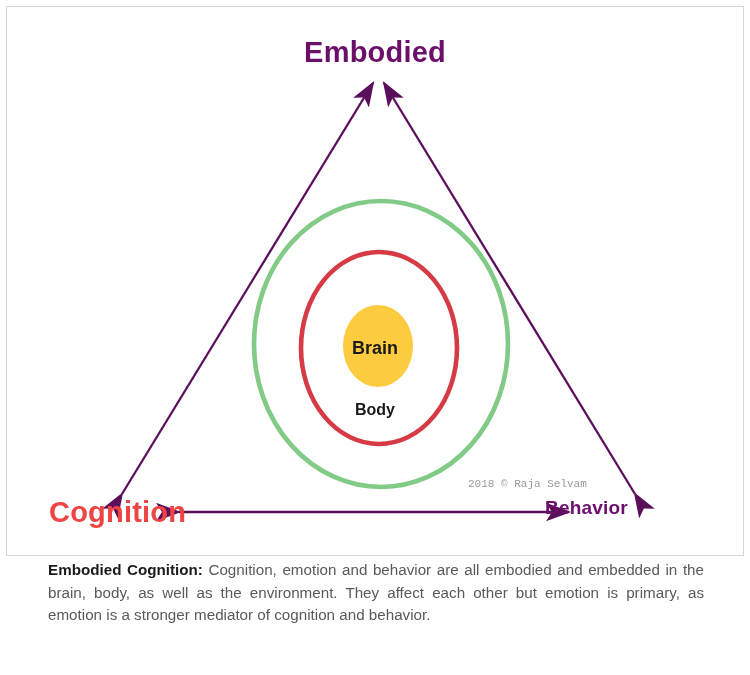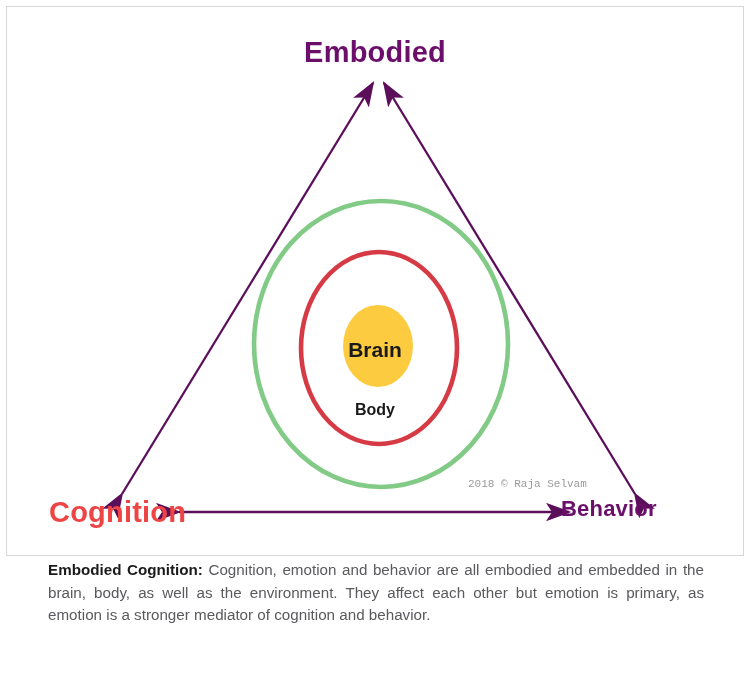--- a/index.html
+++ b/index.html
@@ -33,34 +33,34 @@
   #vertex-emotion{
     left:0;right:0;top:31px;
     text-align:center;
     font-size:29px;
   }
   #vertex-cognition{
     left:42px;top:491px;
     font-size:29px;
   }
   #vertex-behavior{
-    left:554px;top:491px;
-    font-size:22px;
+    left:538px;top:491px;
+    font-size:19px;
   }
 
   
   .ring-label{
     position:absolute;
     font-weight:bold;
     color:#1a1a1a;
     white-space:nowrap;
     text-align:center;
     line-height:1;
   }
-  #label-brain{left:0;right:0;top:332px;font-size:21px;}
+  #label-brain{left:0;right:0;top:332px;font-size:18px;}
   #label-body{left:0;right:0;top:395px;font-size:16px;}
   #label-environment{left:0;right:0;top:446px;font-size:19px;}
 
   #copyright{
     position:absolute;
     left:461px;top:471px;
     font-size:11px;
     color:#9a9a9d;
     white-space:nowrap;
     font-family:Liberation Mono, monospace;

